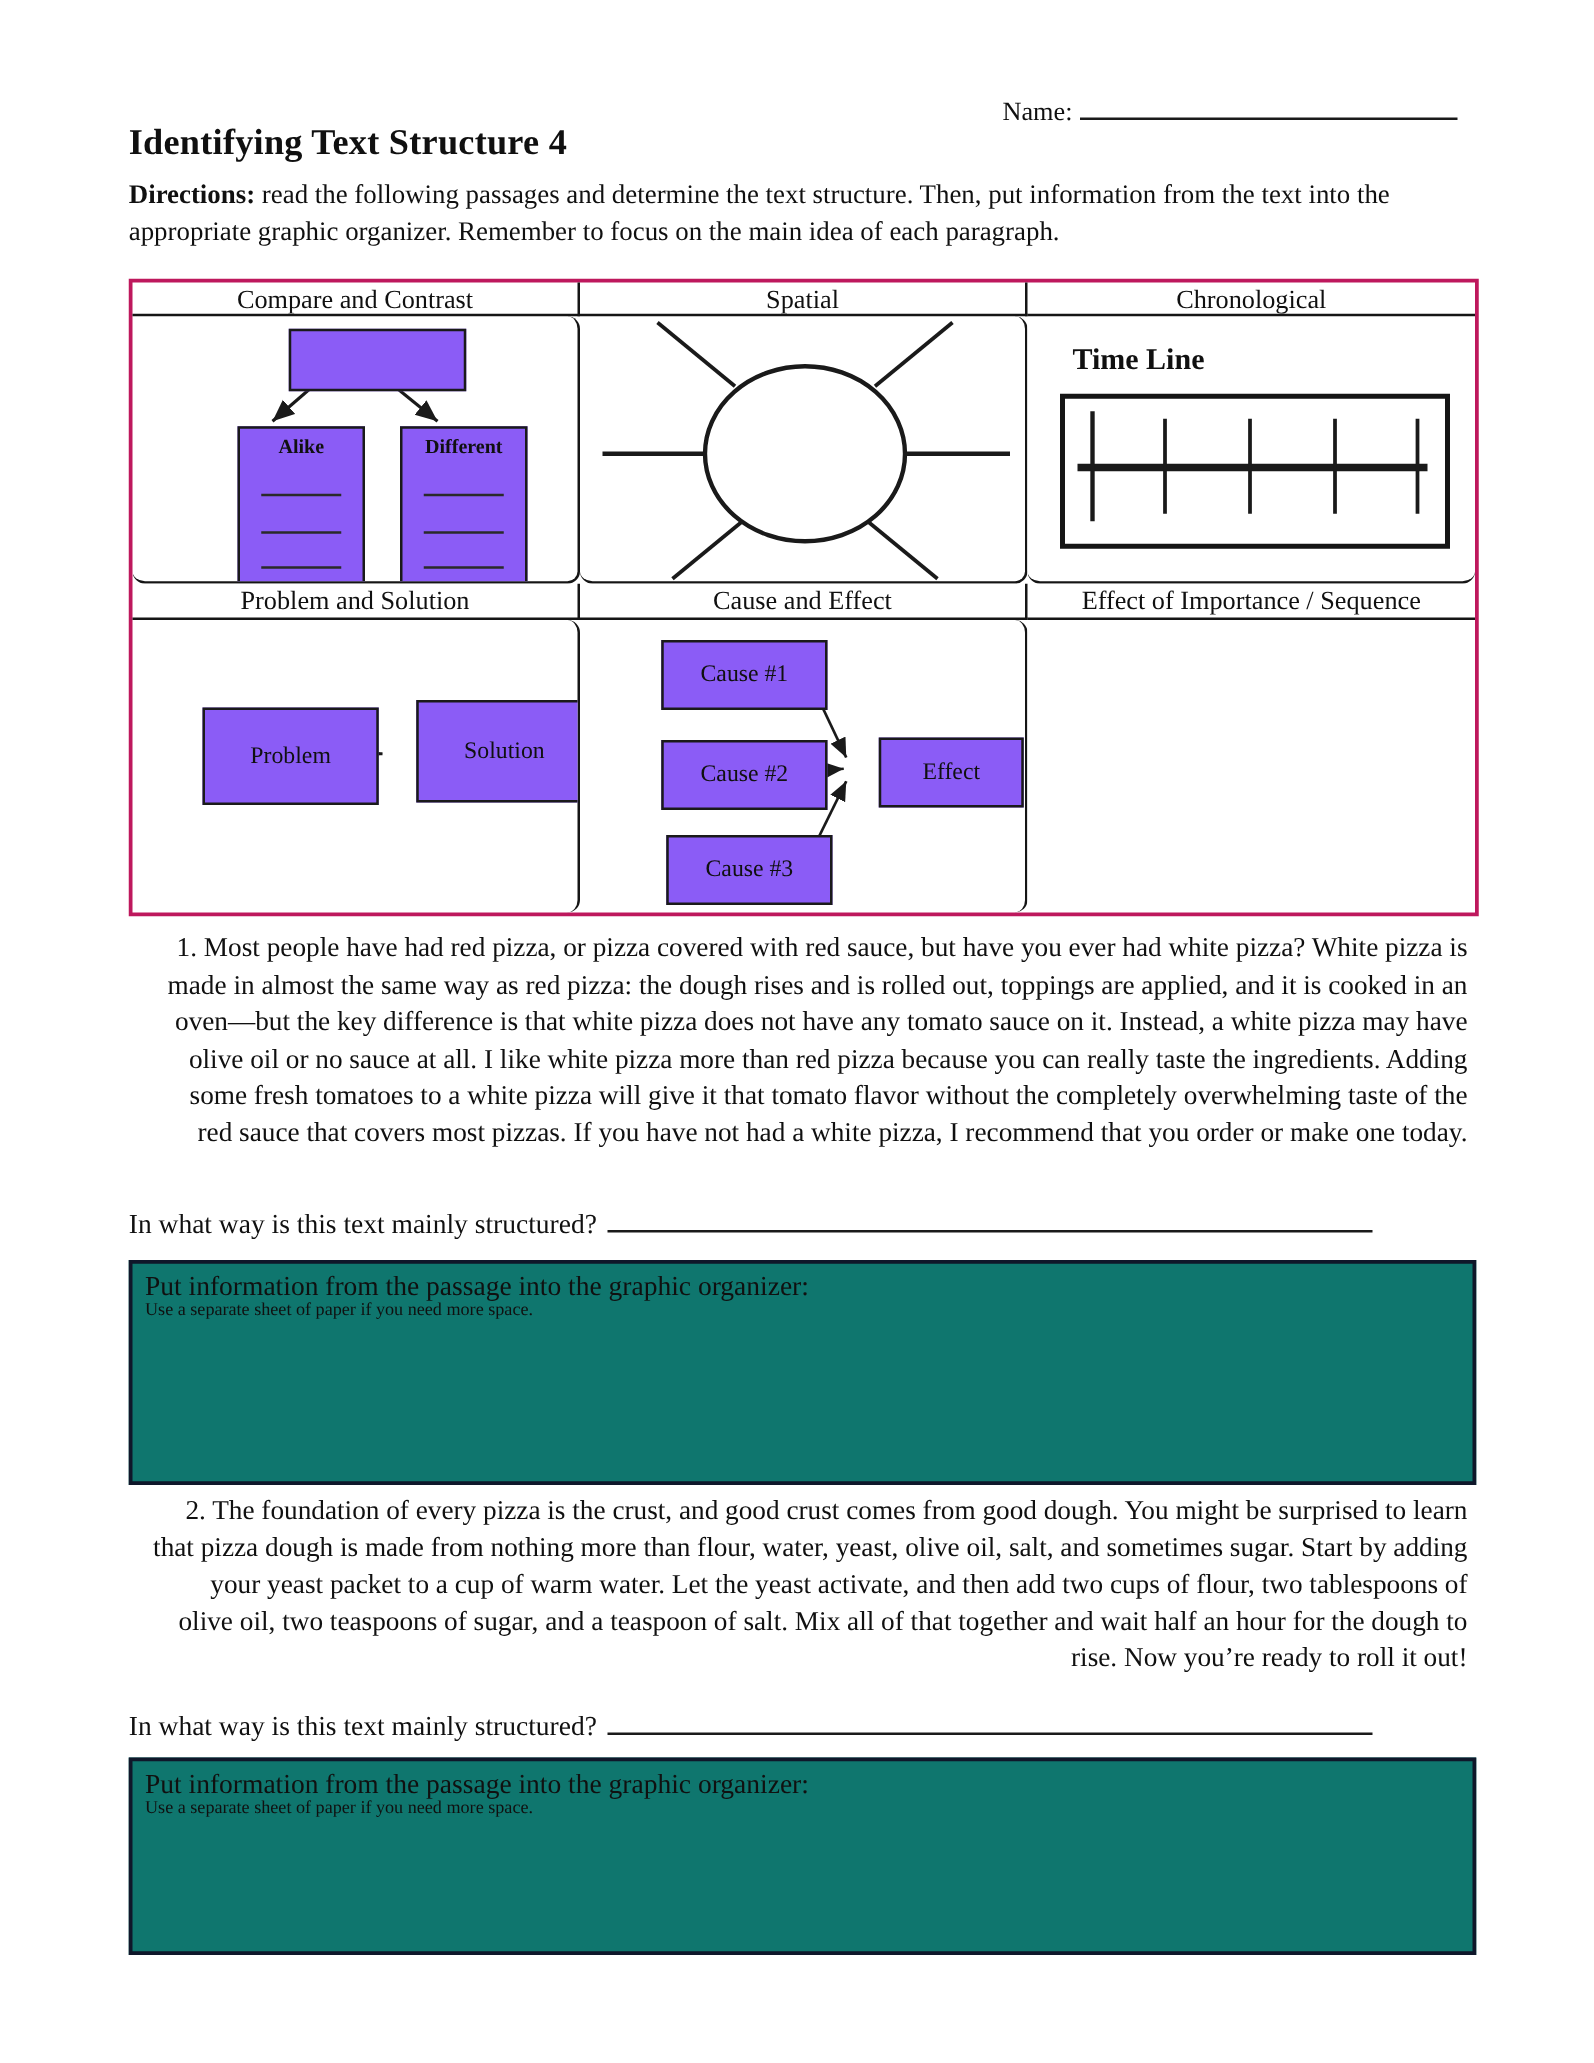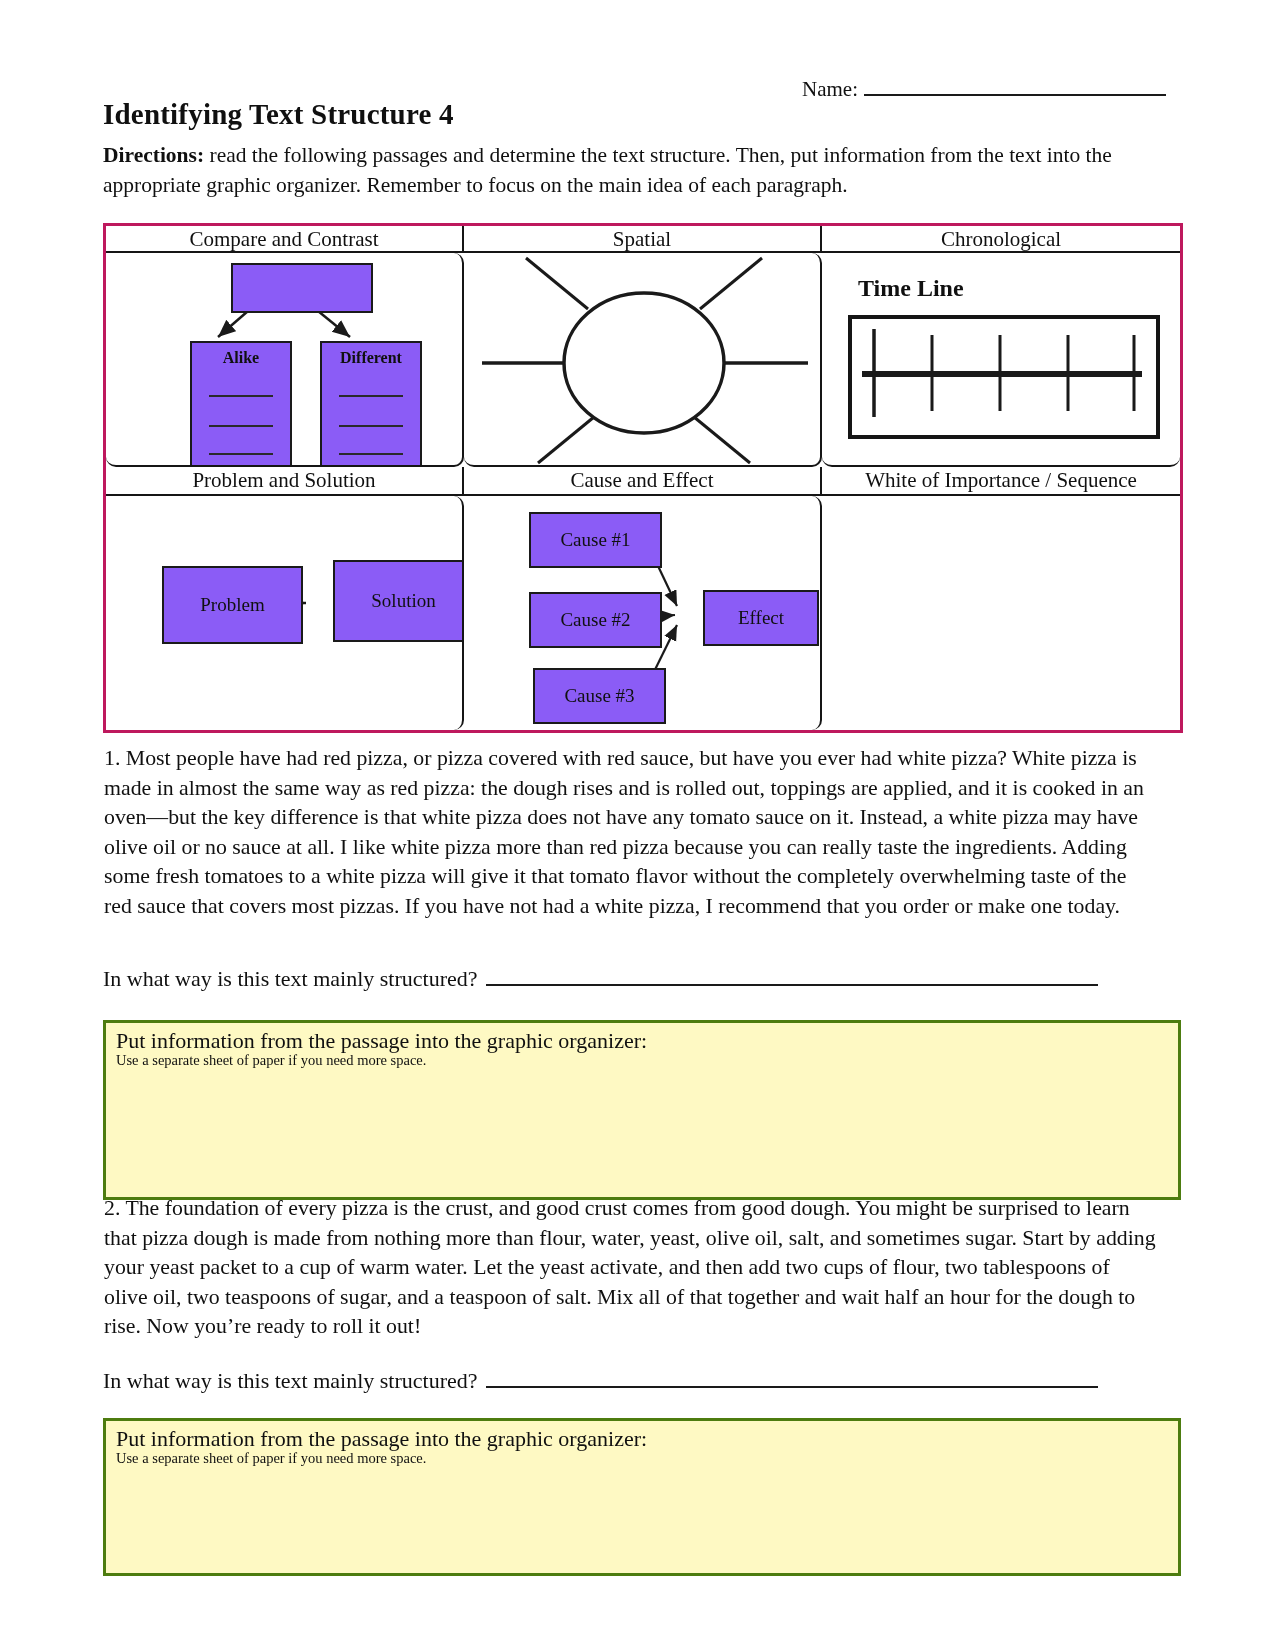--- a/index.html
+++ b/index.html
@@ -31,24 +31,24 @@
   .cell svg { position:absolute; left:0; top:0; }
   .dbox { position:absolute; border:2px solid #1a1a1a; background:#8b5cf6;margin-left:20px; }
   .dlabel { font-size:16px; font-weight:bold; text-align:center; }
   .blabel { display:flex; align-items:center; justify-content:center; font-size:19px; height:100%; }
   .innerline { position:absolute; left:17px; right:17px; border-top:2px solid #2a2a2a; }
   .tl-caption { position:absolute; font-size:24px; font-weight:bold; }
   .sbs-caption { position:absolute; font-size:21px; font-weight:bold; }
   .timeline-frame { position:absolute; border:4px solid #151515; background:#fff; }
 
   
-  .passage { position:absolute; left:104px; width:1054px; font-size:21.8px; line-height:29.5px; }
+  .passage { position:absolute; left:120px; width:1054px; font-size:21.8px; line-height:29.5px;text-align:right; }
   .question { position:absolute; left:103px; font-size:22px; white-space:nowrap; }
   .q-blank { display:inline-block; width:612px; border-bottom:2px solid #1a1a1a; height:24px; vertical-align:baseline; margin-left:8px; }
-  .ansbox { position:absolute; left:103px; width:1072px; border:3px solid #4d7c0f; background:#fef9c3;margin-top:12px; }
+  .ansbox { position:absolute; left:103px; width:1072px; border:3px solid #0f172a; background:#0f766e; }
   .ansbox .prompt { font-size:22px; padding:5px 10px 0 10px; }
   .ansbox .note { font-size:14.5px; padding:0 10px; margin-top:-2px; }
 
   svg .ln { stroke:#1a1a1a; fill:none; }
 </style>
 </head>
 <body>
 
 <svg width="0" height="0" style="position:absolute" aria-hidden="true">
   <defs>
@@ -112,21 +112,21 @@
         <line class="ln" x1="80" y1="16" x2="80" y2="92" stroke-width="3"></line>
         <line class="ln" x1="148" y1="16" x2="148" y2="92" stroke-width="3"></line>
         <line class="ln" x1="216" y1="16" x2="216" y2="92" stroke-width="3"></line>
         <line class="ln" x1="282" y1="16" x2="282" y2="92" stroke-width="3"></line>
       </svg>
     </div>
   </div>
 
   <div class="th">Problem and Solution</div>
   <div class="th">Cause and Effect</div>
-  <div class="th">White of Importance / Sequence</div>
+  <div class="th">Effect of Importance / Sequence</div>
 
   <div class="cell">
     <svg width="357" height="229">
       <line class="ln" x1="162" y1="107" x2="200" y2="107" stroke-width="2.5" marker-end="url(#ah)"></line>
     </svg>
     <div class="dbox" style="left:36px; top:70px; width:137px; height:74px;">
       <div class="blabel">Problem</div>
     </div>
     <div class="dbox" style="left:207px; top:64px; width:137px; height:78px;">
       <div class="blabel">Solution</div>

